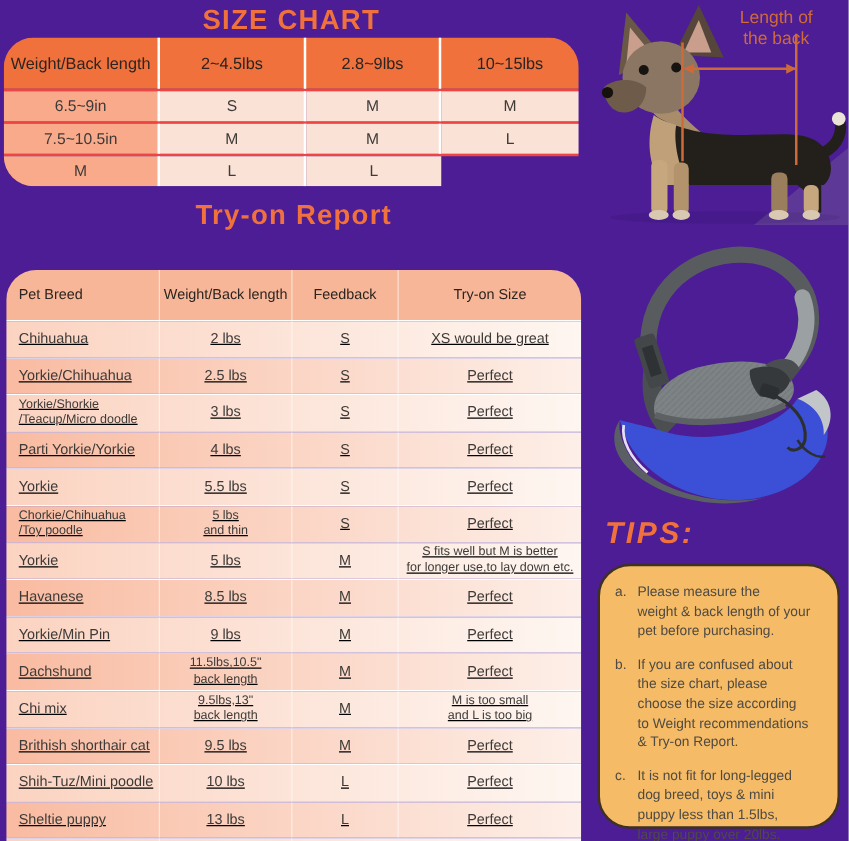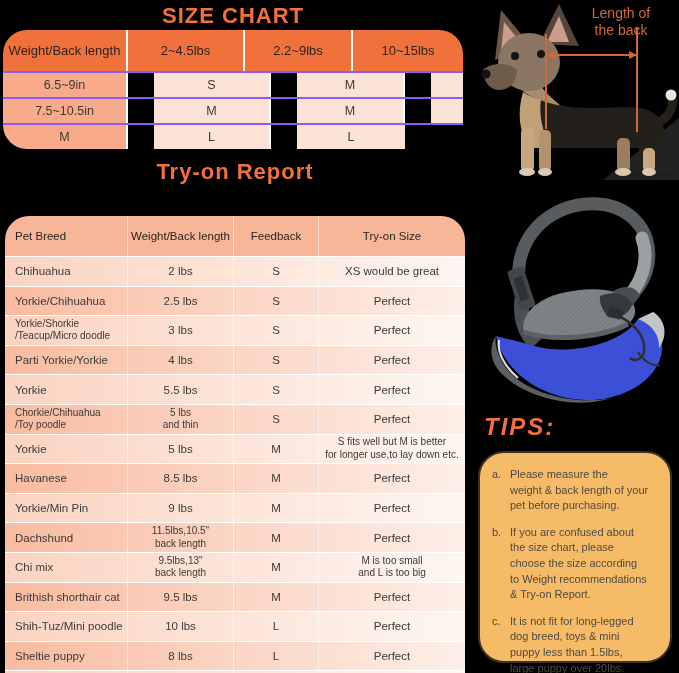--- a/index.html
+++ b/index.html
@@ -1,16 +1,16 @@
 <!DOCTYPE html>
 <html style="--accent: #f1713d; --title_outline: #53291a; --salmon: #f9aa8b; --peach: #fbe2d7; --tryon_header: #f7b698; --row_dark_start: #f9bba1; --row_dark_end: #fdefe8; --row_light_start: #fbd3c1; --row_light_end: #fef6f1; --tips_bg: #f5bb66; --tips_border: #3e3123; --text_dark: #2c2420; --cell_text: #3d3a37; --measure: #cf6a38; --bag_blue: #3b50d6;"><head>
 <meta charset="utf-8">
 <style>
   html,body{margin:0;padding:0;background:#fff;}
-  .canvas{position:relative;width:679px;height:673px;background:#000000;overflow:hidden;
+  .canvas{position:relative;width:679px;height:673px;background:#4c1d95;overflow:hidden;
           font-family:"Liberation Sans",sans-serif;}
 
   
   .bubble-title{position:absolute;font-weight:800;color:var(--accent);
     letter-spacing:1px;white-space:pre;
     text-shadow:-1.4px -1.4px 0 var(--title_outline),1.4px -1.4px 0 var(--title_outline),
 romoted -1.4px 1.4px 0 var(--title_outline),1.4px 1.4px 0 var(--title_outline),
       -1.4px 1.4px 0 var(--title_outline),
       -1.6px 0 0 var(--title_outline),1.6px 0 0 var(--title_outline),
       0 -1.6px 0 var(--title_outline),0 1.6px 0 var(--title_outline);}
@@ -22,32 +22,32 @@
   .table{position:absolute;overflow:hidden;}
   .thead,.trow{display:grid;box-sizing:border-box;}
   .cell{display:flex;align-items:center;justify-content:center;text-align:center;
         white-space:pre-line;color:var(--cell_text);box-sizing:border-box;}
   .thead .cell{color:var(--text_dark);font-weight:500;}
 
   .size-table{left:3px;top:30px;width:460px;height:119px;border-radius:24px;}
   .size-table .thead,.size-table .trow{grid-template-columns:125px 117px 108px 110px;}
   .size-table .thead{height:41px;background:var(--accent);}
   .size-table .thead .cell{font-size:13px;}
-  .size-table .trow{height:26px;border-top:2px solid #8b5cf6;gap:26px;}
+  .size-table .trow{height:26px;border-top:2px solid #ef4444;}
   .size-table .cell{font-size:12.5px;}
   .size-table .cell:not(:last-child){border-right:2px solid #fff;}
   .size-table .trow .cell{background:var(--peach);}
   .size-table .trow .cell:first-child{background:var(--salmon);}
 
   .tryon-table{left:5px;top:188px;width:460px;height:484px;border-radius:24px 24px 16px 16px;margin-top:28px;}
   .tryon-table .thead,.tryon-table .trow{grid-template-columns:123px 106px 85px 146px;}
   .tryon-table .thead{height:40px;background:var(--tryon_header);}
   .tryon-table .thead .cell{font-size:11.5px;}
   .tryon-table .trow{height:29.6px;border-top:1.5px solid #fff;
-      background:linear-gradient(90deg,var(--row_light_start),var(--row_light_end));}
+      background:linear-gradient(90deg,var(--row_light_start),var(--row_light_end));text-decoration:underline;}
   .tryon-table .trow.alt{background:linear-gradient(90deg,var(--row_dark_start),var(--row_dark_end));}
   .tryon-table .cell{font-size:11.5px;}
   .tryon-table .cell:not(:last-child){border-right:1.5px solid rgba(255,255,255,.55);}
   .tryon-table .cell:first-child{justify-content:flex-start;text-align:left;padding-left:10px;}
   .cell.multi{font-size:10px;line-height:1.25;}
 
   
   .measure-label{position:absolute;left:566px;top:5px;width:110px;text-align:center;
      font-size:14px;line-height:1.2;color:var(--measure);white-space:pre-line;}
   .vline{position:absolute;width:2px;background:var(--measure);}
@@ -75,21 +75,21 @@
 <body>
 
 <div class="canvas">
 
   <div class="bubble-title" id="sc-title">SIZE CHART</div>
 
   <div class="table size-table">
     <div class="thead">
       <div class="cell">Weight/Back length</div>
       <div class="cell">2~4.5lbs</div>
-      <div class="cell">2.2~9lbs</div>
+      <div class="cell">2.8~9lbs</div>
       <div class="cell">10~15lbs</div>
     </div>
     <div>
         <div class="trow">
           <div class="cell">6.5~9in</div>
           <div class="cell">S</div>
           <div class="cell">M</div>
           <div class="cell">M</div>
         </div>
         <div class="trow alt">
@@ -231,21 +231,21 @@
           <div class="cell">Perfect</div>
         </div>
         <div class="trow">
           <div class="cell">Shih-Tuz/Mini poodle</div>
           <div class="cell">10 lbs</div>
           <div class="cell">L</div>
           <div class="cell">Perfect</div>
         </div>
         <div class="trow alt">
           <div class="cell">Sheltie puppy</div>
-          <div class="cell">8 lbs</div>
+          <div class="cell">13 lbs</div>
           <div class="cell">L</div>
           <div class="cell">Perfect</div>
         </div>
         <div class="trow">
           <div class="cell multi">Poodle mix/Silky
  Length</div>
           <div class="cell">L</div>
           <div class="cell">Perfect</div>
         </div>
       </div>

